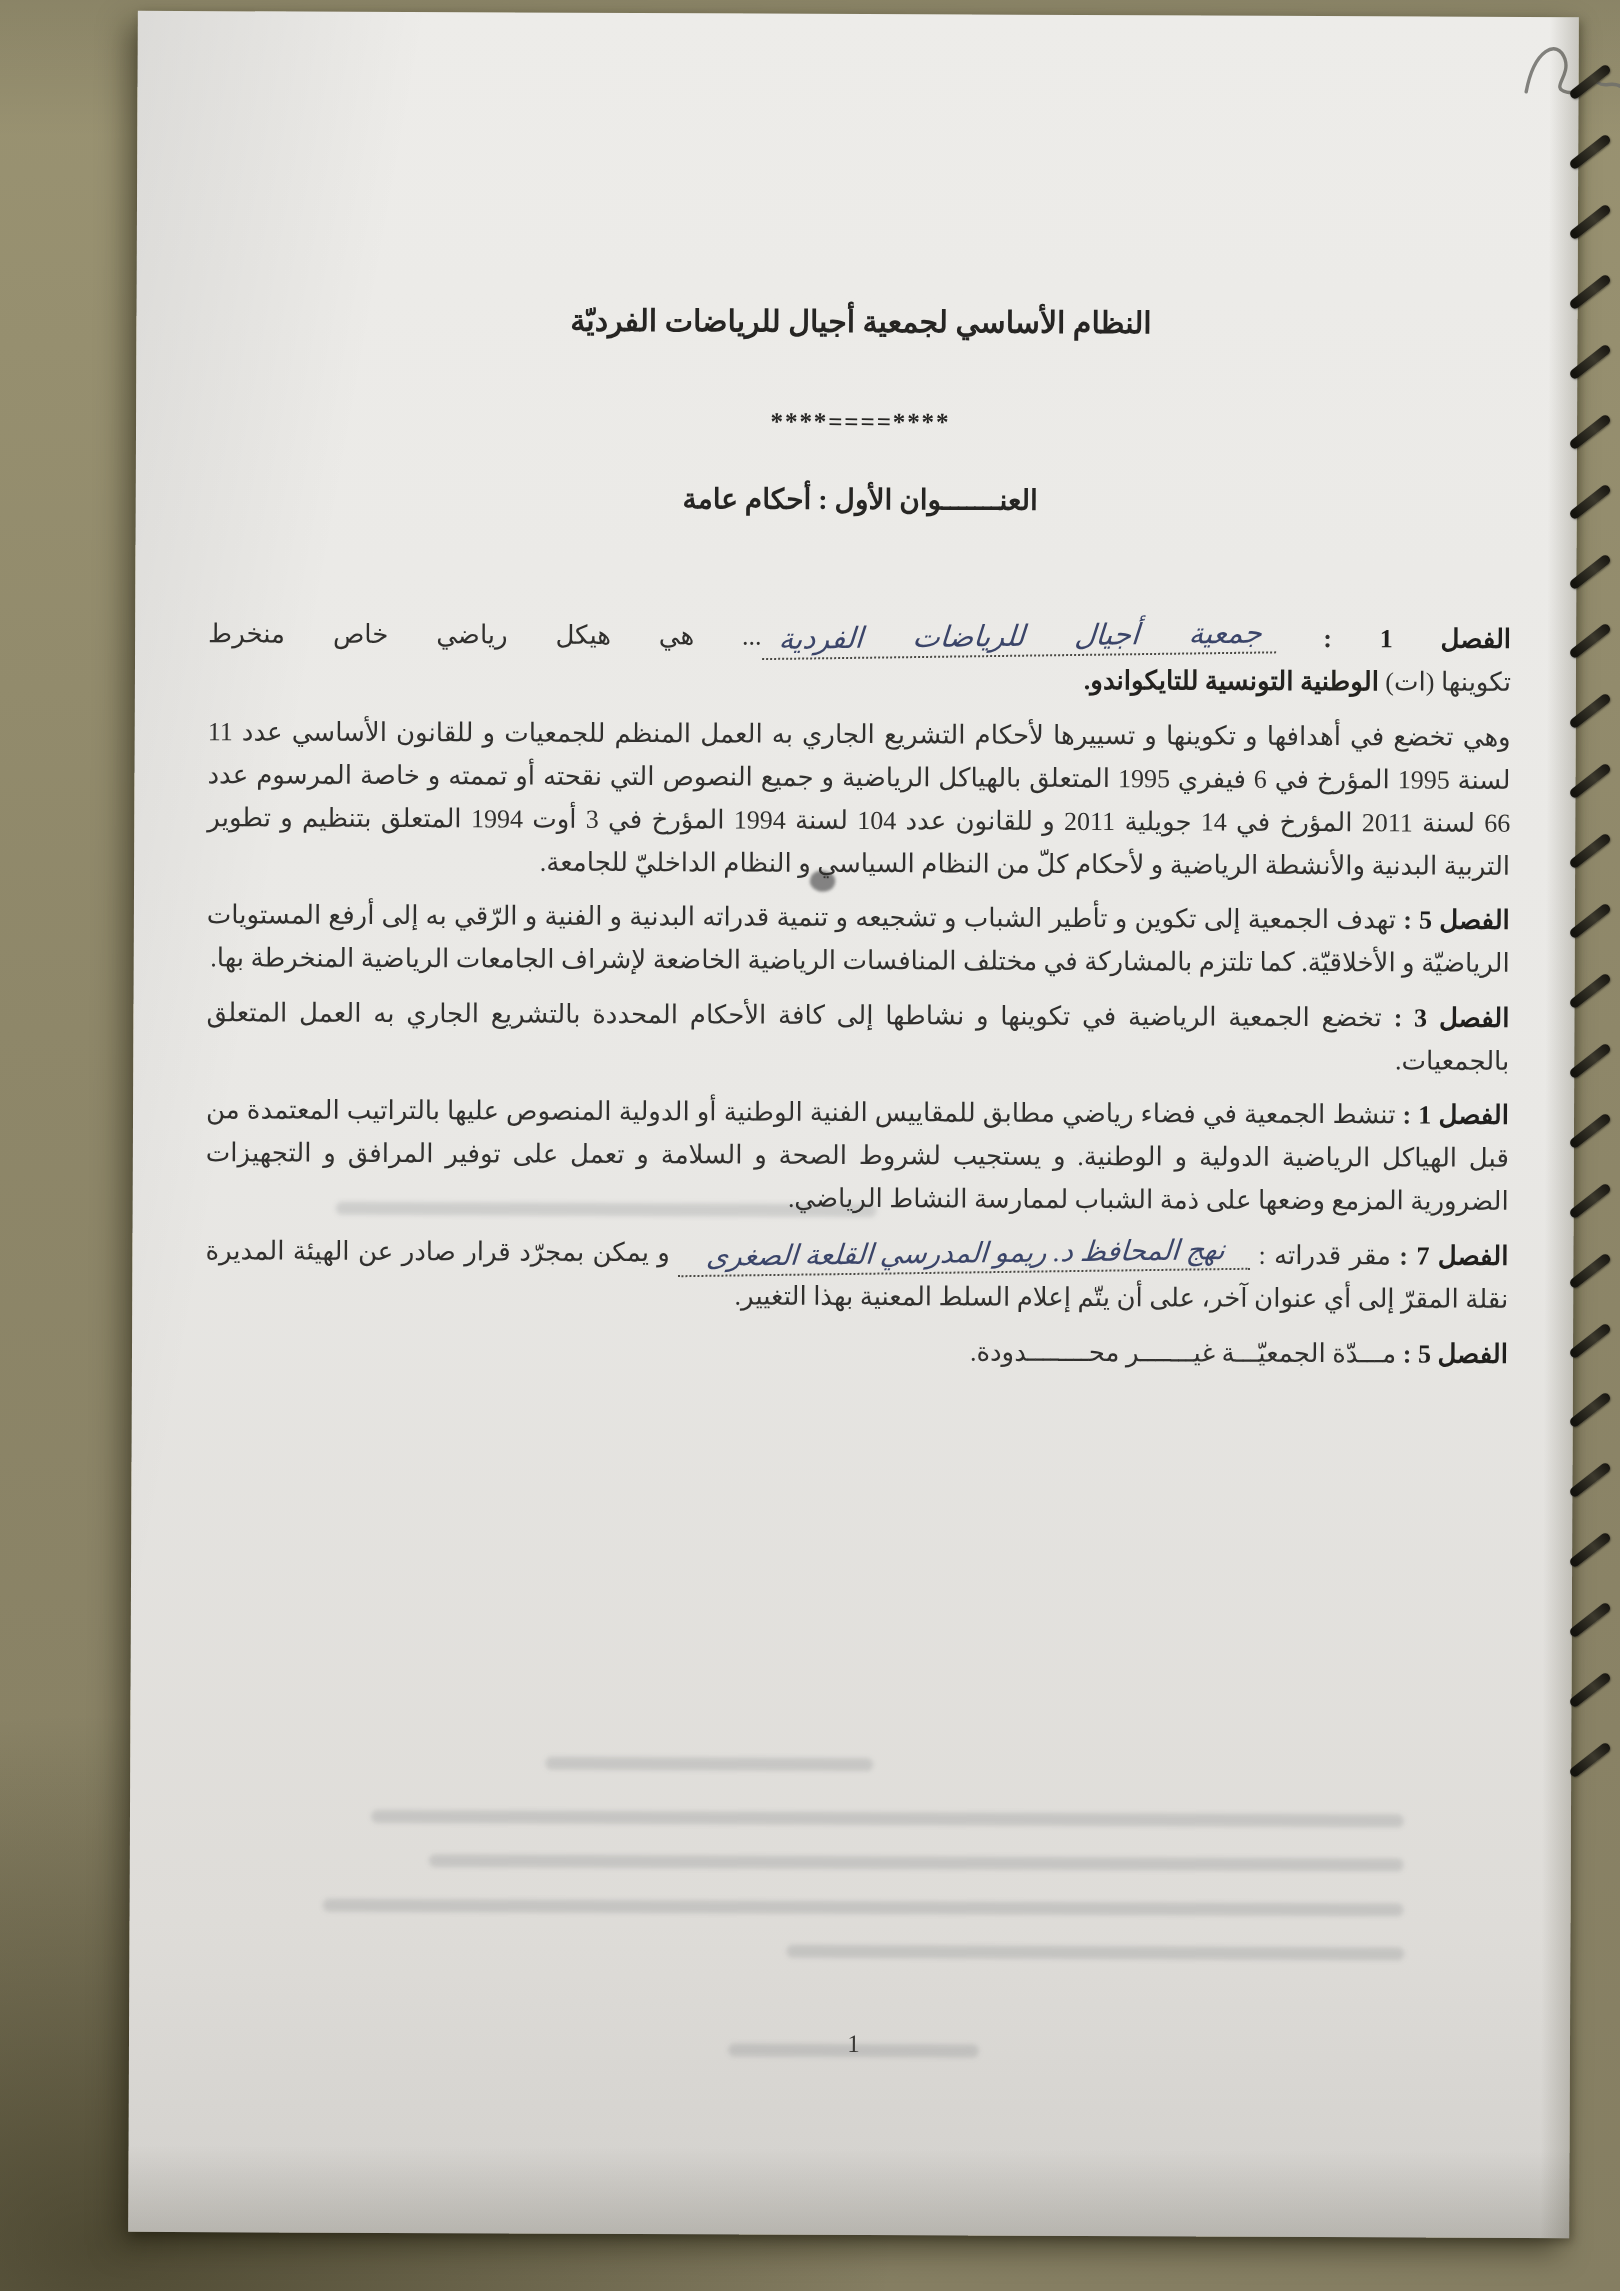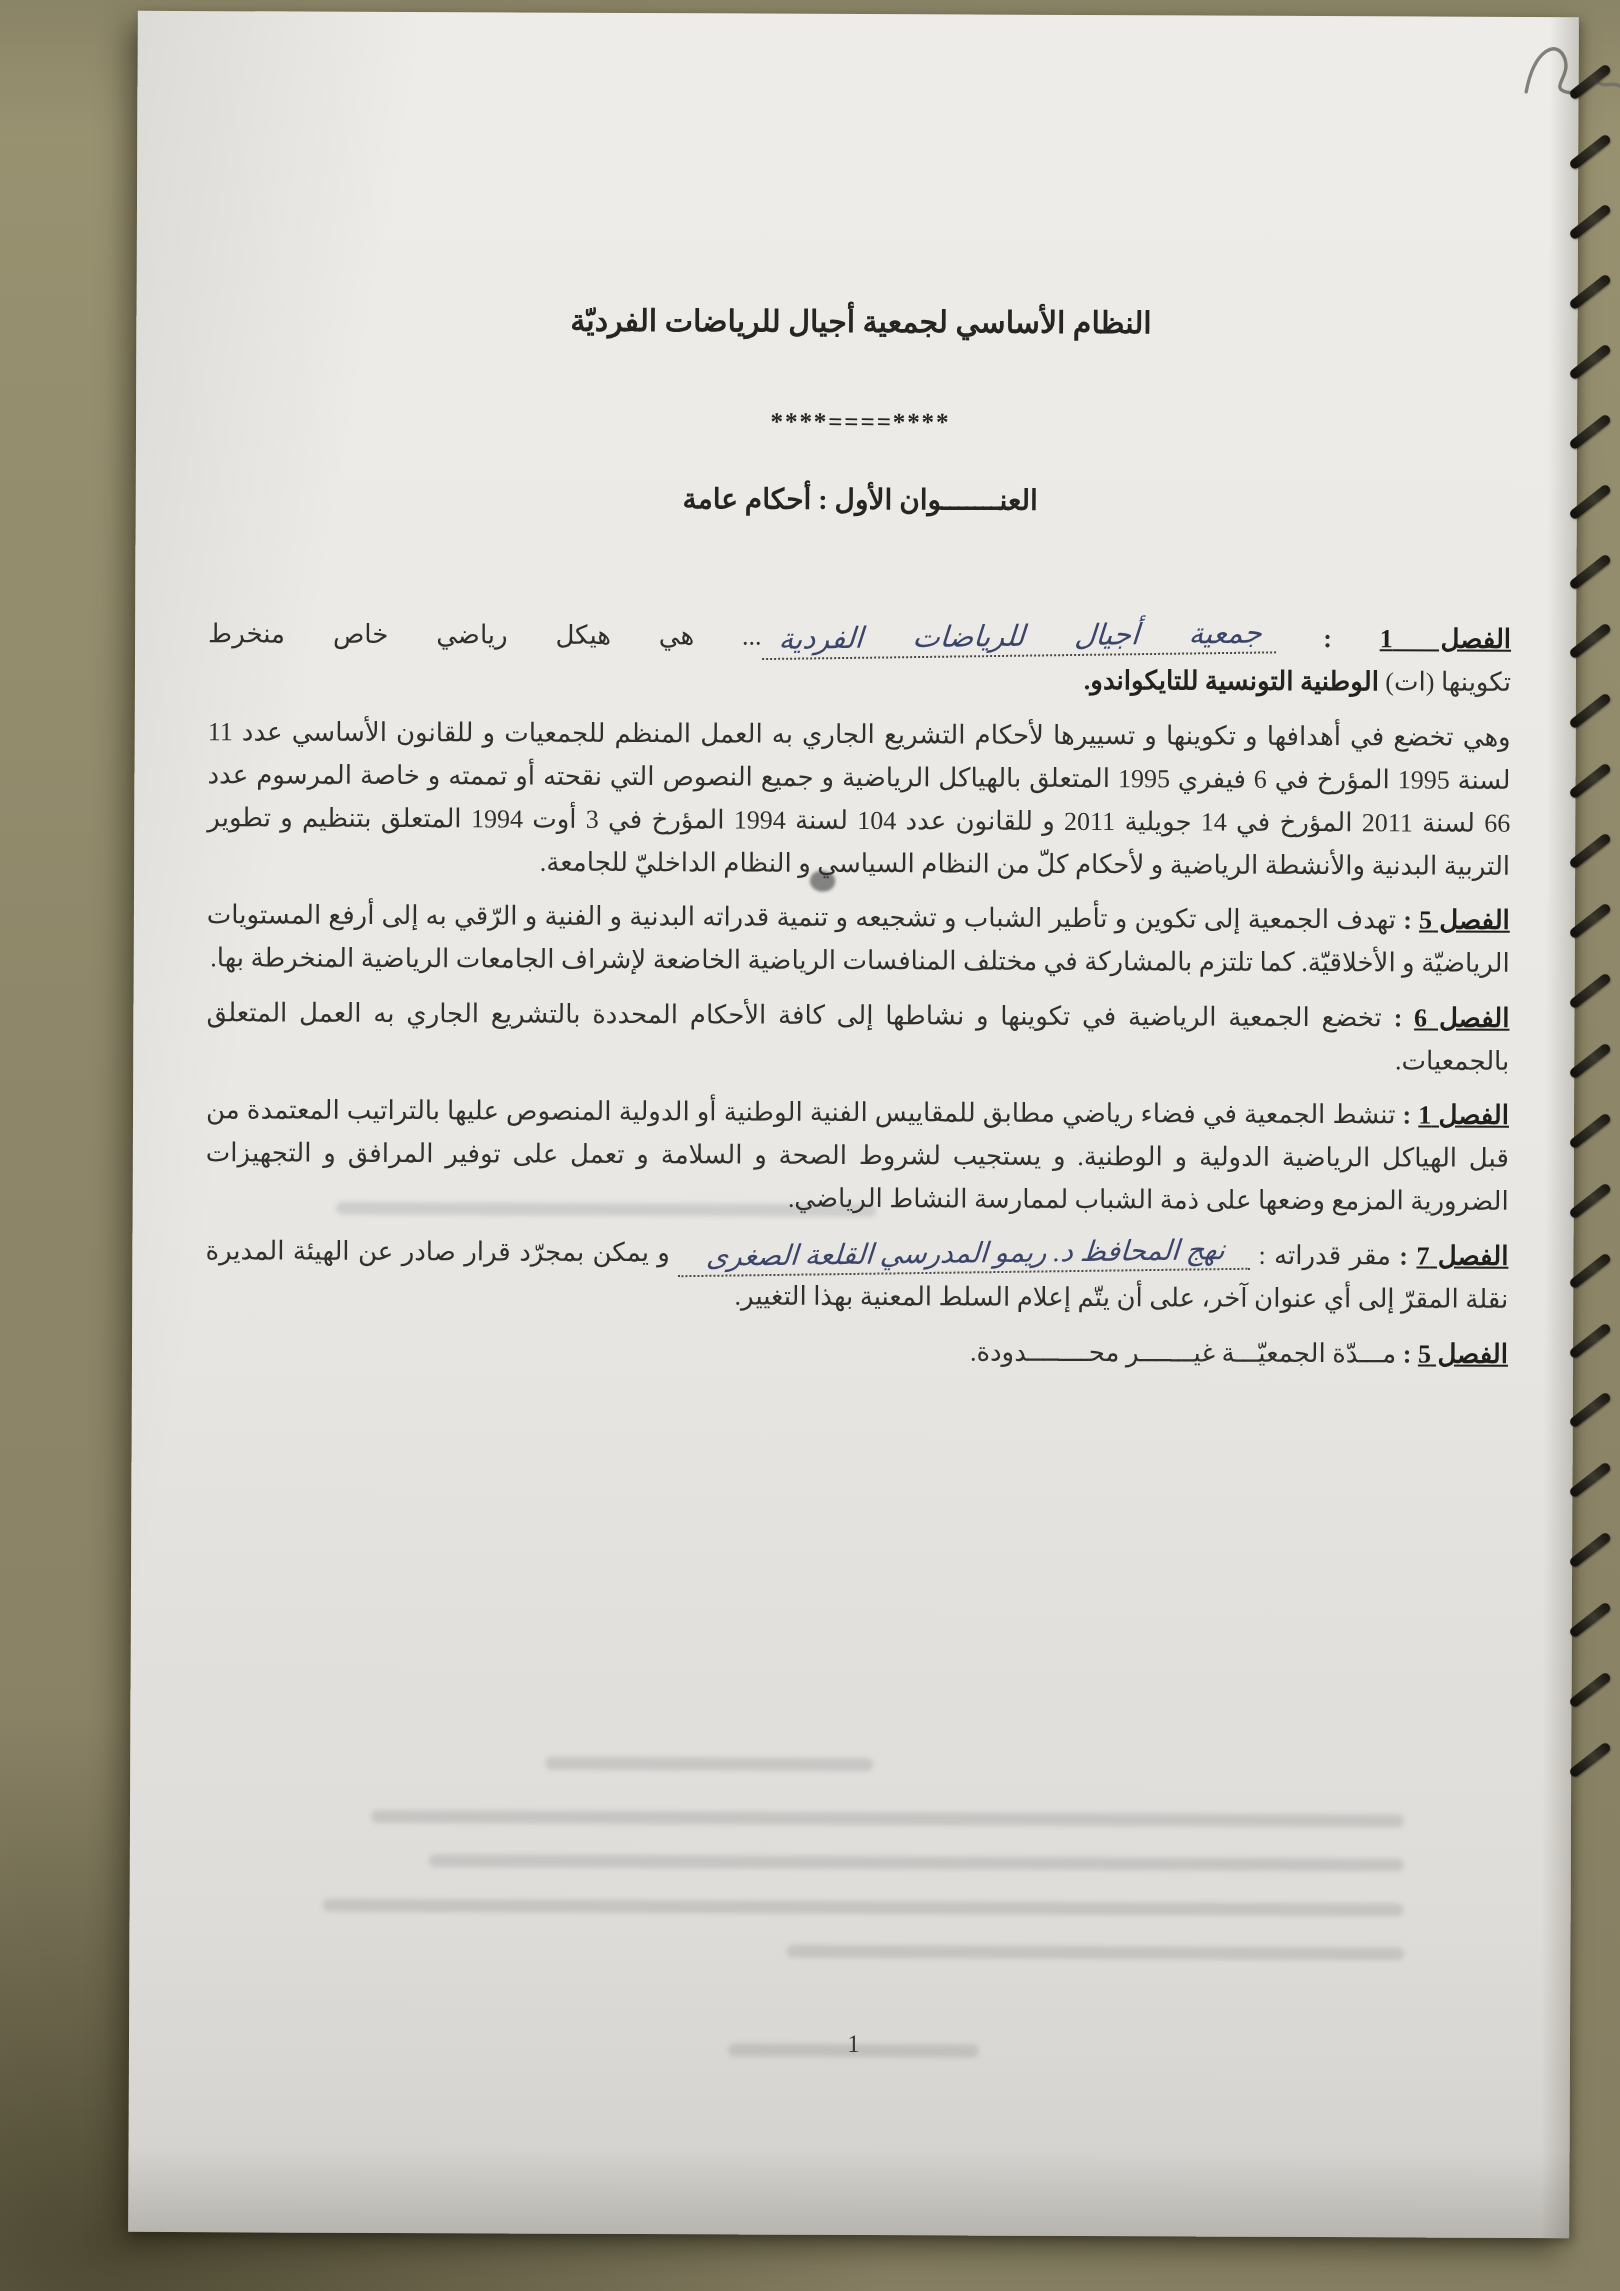--- a/index.html
+++ b/index.html
@@ -56,21 +56,21 @@
   .sep{ margin:62px 0 0 0; font-size:25px; font-weight:bold; text-align:center;
     line-height:29px; letter-spacing:1.9px; color:#262523; }
   .heading{ margin:42px 0 0 0; font-size:28px; font-weight:bold; text-align:center;
     line-height:44px; color:#262523; }
 
   .article, .bodypara{ font-size:26px; line-height:43px; margin:11.6px 0 0 0;
     text-align:justify; }
   .firstpara{ margin-top:93px; }
   .line-justify{ text-align:justify; text-align-last:justify; }
   .line-right{ text-align:right; }
-  .lbl{ font-weight:bold; text-decoration:underline; color:#21201e; }
+  .lbl{ font-weight:bold; color:#21201e; }
   .colon{ font-weight:bold; }
   .boldseg{ font-weight:bold; color:#23221f; }
   .hw{
     display:inline-block; min-width:483px; text-align:center;
     font-style:italic; font-size:29px; line-height:33px;
     color:#3b4569; letter-spacing:1px;
     border-bottom:2.9px dotted #4a4944; padding:0 15.4px 1.9px 15.4px;
     transform:rotate(-1deg) skewX(-5deg); transform-origin:center bottom;
   }
   .hw5{ min-width:541px; font-size:28px; }
@@ -116,21 +116,21 @@
       </div>
     </div>
 
     <p class="bodypara">وهي تخضع في أهدافها و تكوينها و تسييرها لأحكام التشريع الجاري به العمل المنظم للجمعيات و للقانون الأساسي عدد 11 لسنة 1995 المؤرخ في 6 فيفري 1995 المتعلق بالهياكل الرياضية و جميع النصوص التي نقحته أو تممته و خاصة المرسوم عدد 66 لسنة 2011 المؤرخ في 14 جويلية 2011 و للقانون عدد 104 لسنة 1994 المؤرخ في 3 أوت 1994 المتعلق بتنظيم و تطوير التربية البدنية والأنشطة الرياضية و لأحكام كلّ من النظام السياسي و النظام الداخليّ للجامعة.</p>
 
     <p class="article">
       <span class="lbl">الفصل 5</span><span class="colon"> : </span><span>تهدف الجمعية إلى تكوين و تأطير الشباب و تشجيعه و تنمية قدراته البدنية و الفنية و الرّقي به إلى أرفع المستويات الرياضيّة و الأخلاقيّة. كما تلتزم بالمشاركة في مختلف المنافسات الرياضية الخاضعة لإشراف الجامعات الرياضية المنخرطة بها.</span>
     </p>
 
     <p class="article">
-      <span class="lbl">الفصل 6</span><span class="colon"> : </span><span>تخضع الجمعية الرياضية في تكوينها و نشاطها إلى كافة الأحكام المحددة بالتشريع الجاري به العمل المتعلق بالجمعيات.</span>
+      <span class="lbl">الفصل 3</span><span class="colon"> : </span><span>تخضع الجمعية الرياضية في تكوينها و نشاطها إلى كافة الأحكام المحددة بالتشريع الجاري به العمل المتعلق بالجمعيات.</span>
     </p>
 
     <p class="article">
       <span class="lbl">الفصل 1</span><span class="colon"> : </span><span>تنشط الجمعية في فضاء رياضي مطابق للمقاييس الفنية الوطنية أو الدولية المنصوص عليها بالتراتيب المعتمدة من قبل الهياكل الرياضية الدولية و الوطنية. و يستجيب لشروط الصحة و السلامة و تعمل على توفير المرافق و التجهيزات الضرورية المزمع وضعها على ذمة الشباب لممارسة النشاط الرياضي.</span>
     </p>
 
     <p class="article">
       <span class="lbl">الفصل 7</span><span class="colon"> : </span><span>مقر قدراته : </span><span class="hw hw5">نهج المحافظ د. ريمو المدرسي القلعة الصغرى</span><span> و يمكن بمجرّد قرار صادر عن الهيئة المديرة نقلة المقرّ إلى أي عنوان آخر، على أن يتّم إعلام السلط المعنية بهذا التغيير.</span>
     </p>
 

